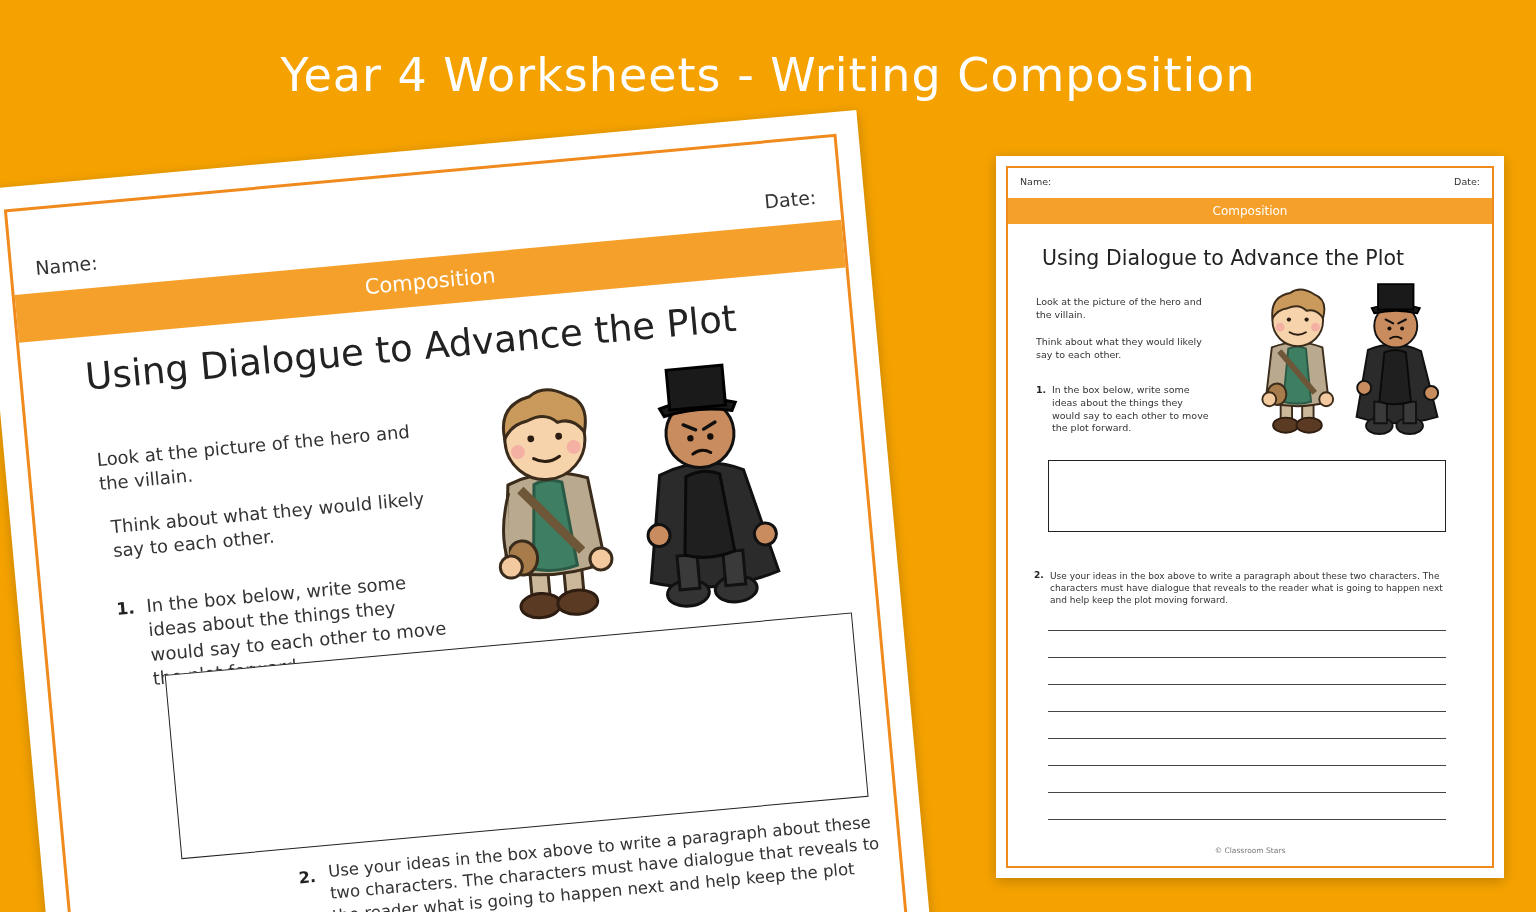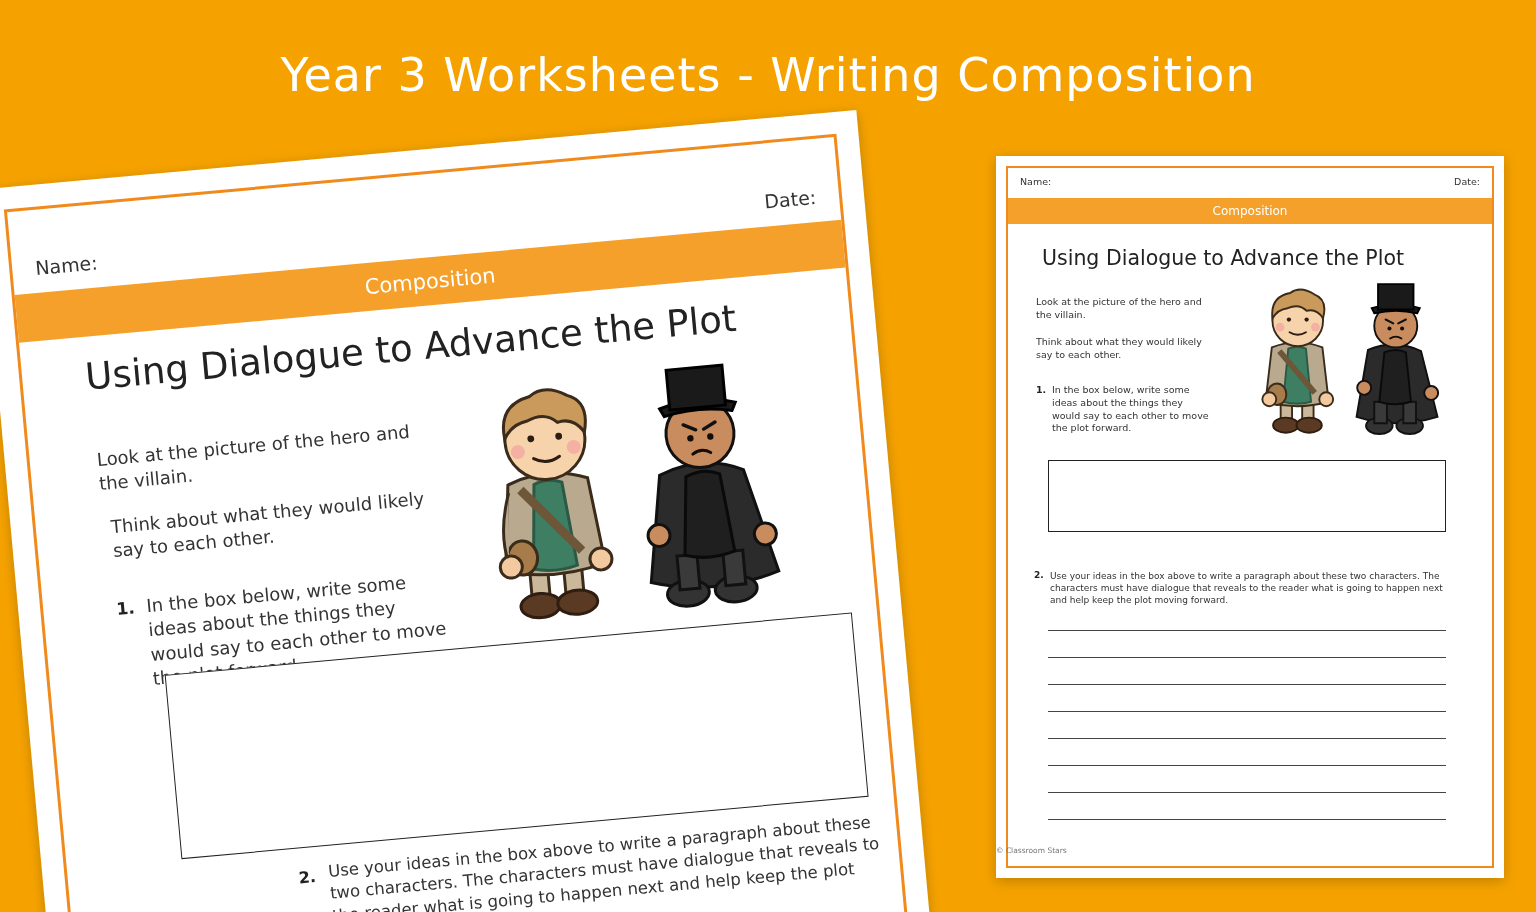--- a/index.html
+++ b/index.html
@@ -78,21 +78,21 @@
     box-sizing: border-box;
     background: #fff;
   }
   .rule-line {
     position: absolute;
     border-bottom: 1.2px solid #444;
   }
   .footer-credit {
     position: absolute;
     color: #777;
-    text-align: left;
+    text-align: center;
     width: 100%;
   }
 
   
   #big-worksheet {
     left: 18px;
     top: 148px;
     width: 880px;
     height: 880px;
     transform: rotate(-5.2deg);
@@ -166,21 +166,21 @@
   #small-worksheet .art {
     position: absolute; left: 248px; top: 122px; width: 215px; height: 178px;
   }
   #small-worksheet .footer-credit { left: 0; top: 690px; font-size: 7.5px; }
 
   
 </style>
 </head>
 <body>
 
-<div class="page-title">Year 3 Worksheets - Writing Composition</div>
+<div class="page-title">Year 4 Worksheets - Writing Composition</div>
 
 <div class="worksheet" id="big-worksheet">
   <div class="ws-inner"></div>
 
   <div class="name-row">
     <span>Name:</span>
     <span>Date:</span>
   </div>
 
   <div class="band">Composition</div>

